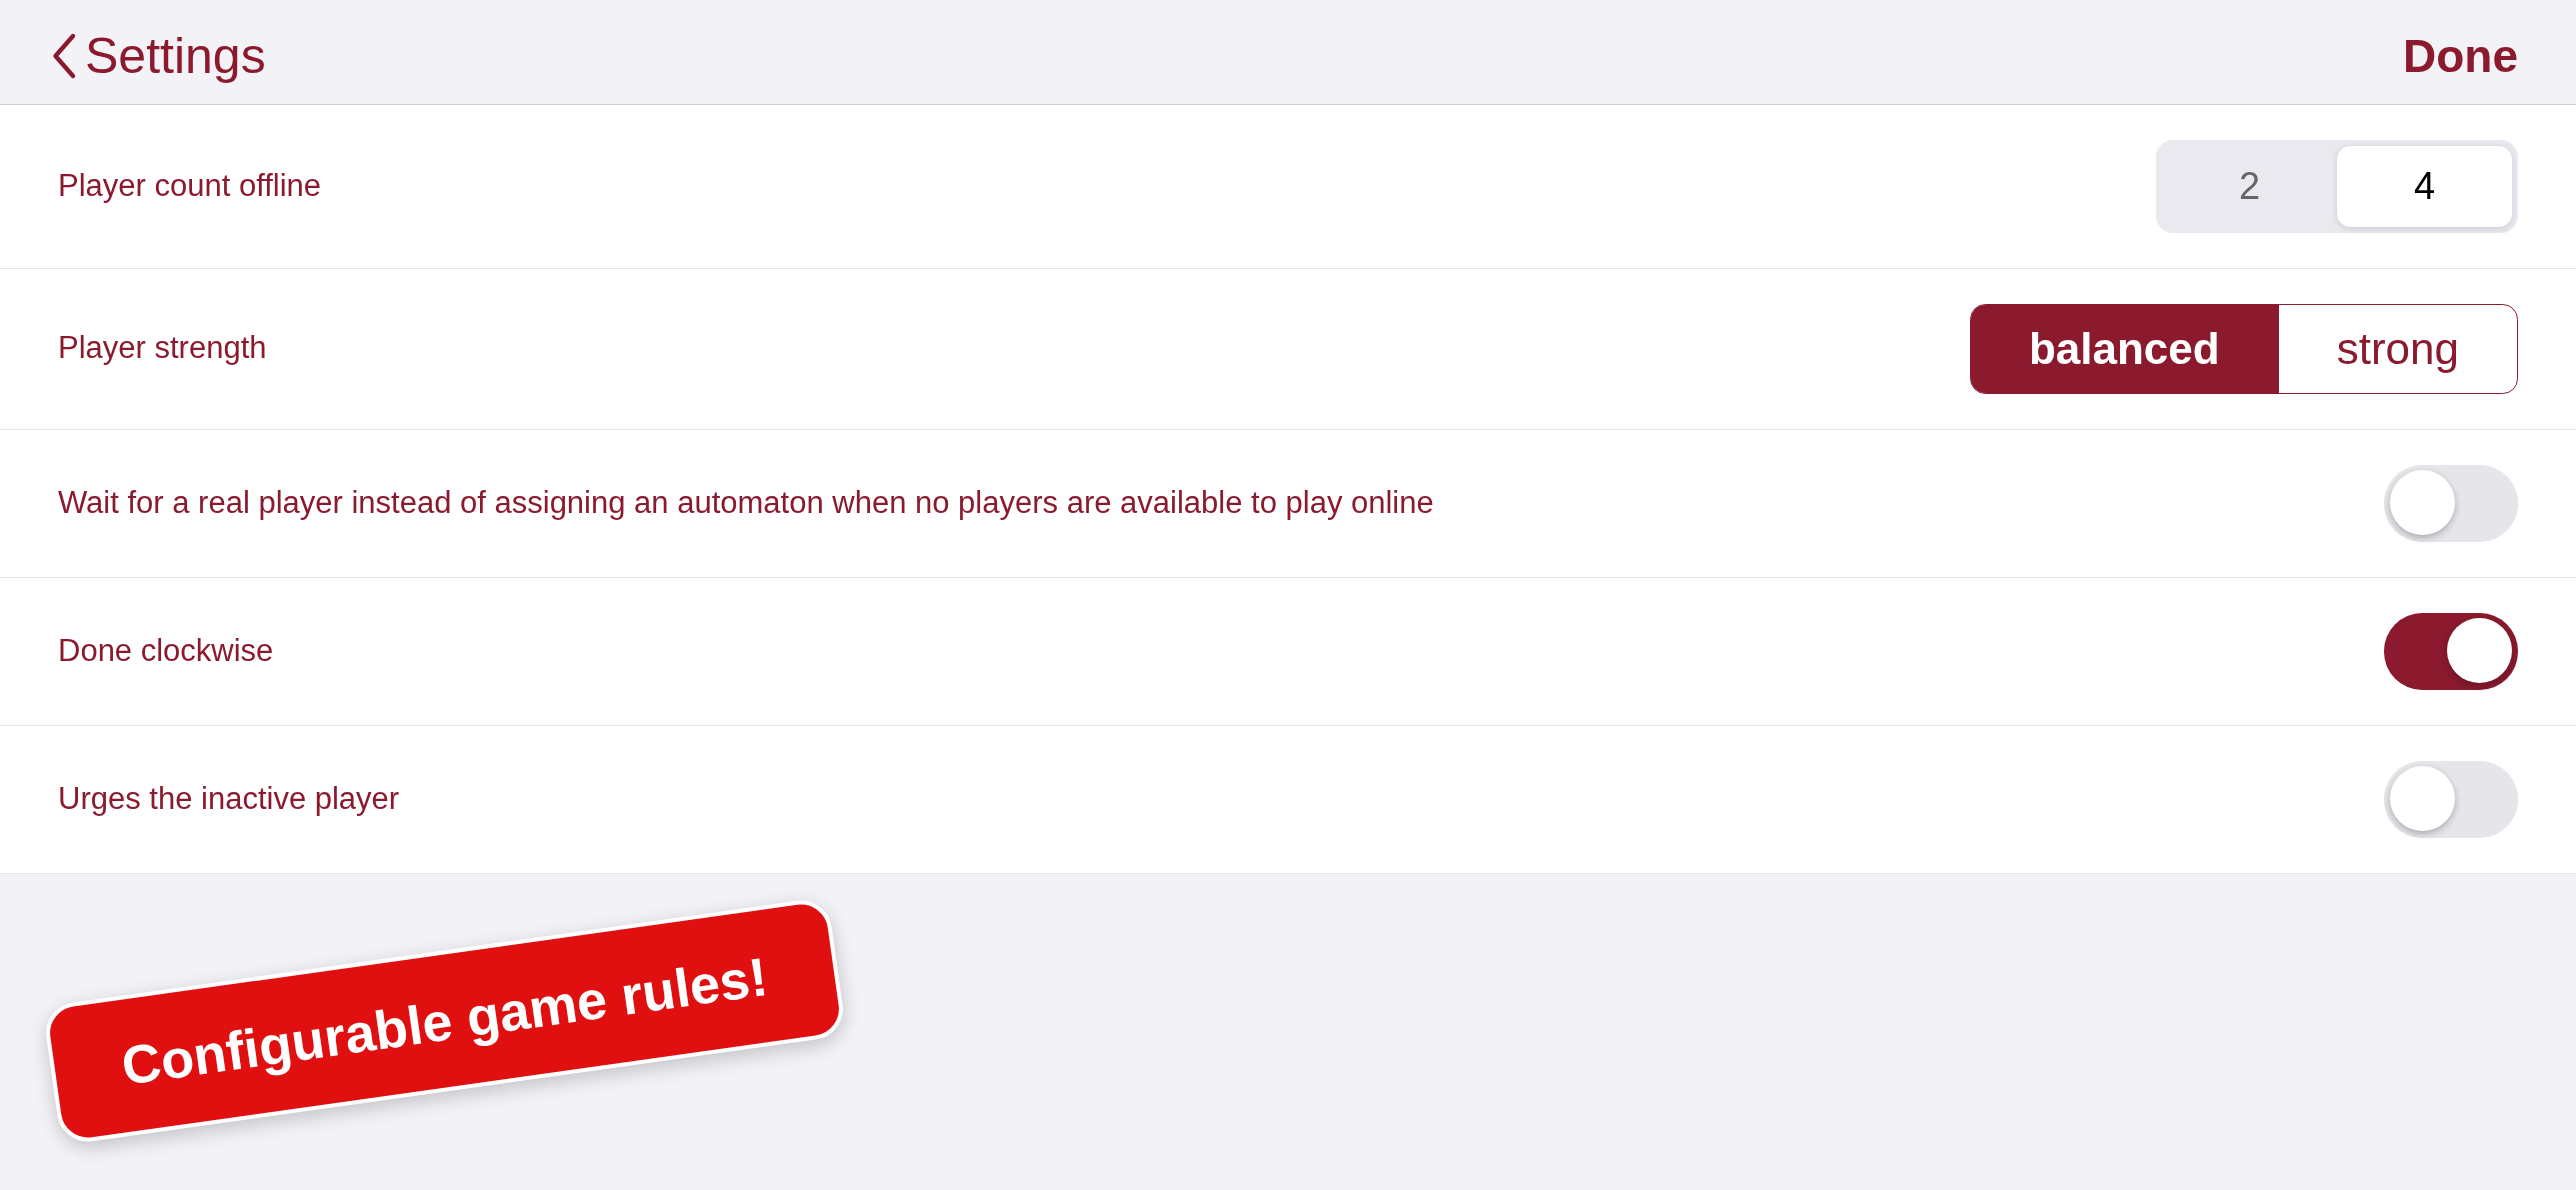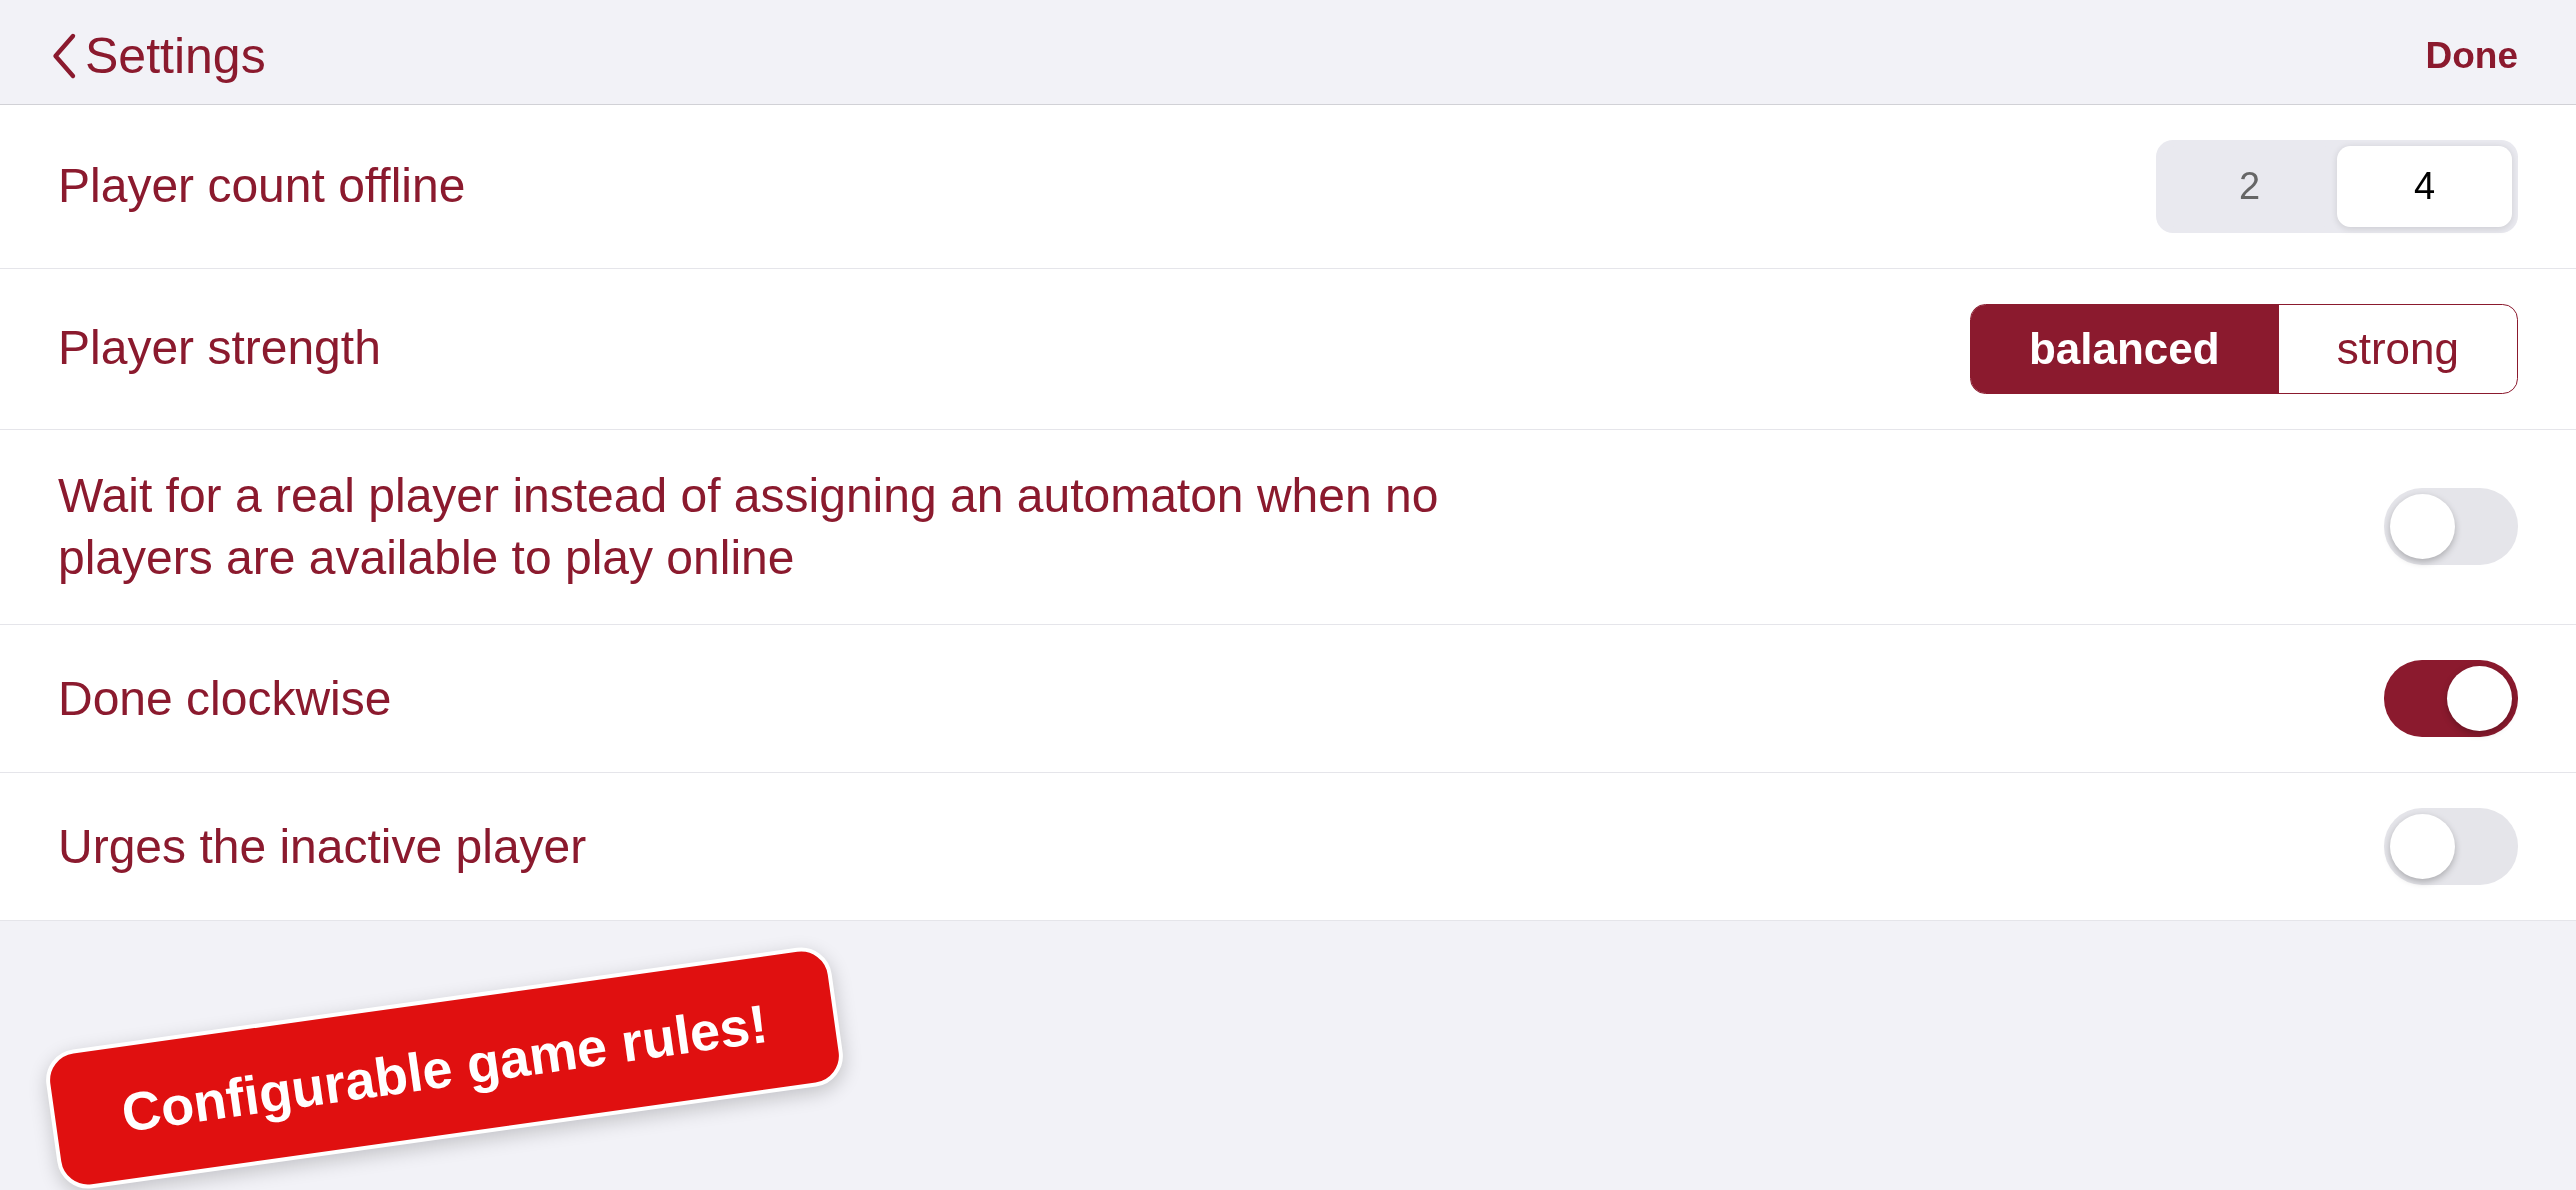--- a/index.html
+++ b/index.html
@@ -52,21 +52,21 @@
       justify-content: center;
     }
 
     .chevron-left svg {
       width: 31px;
       height: 50px;
     }
 
     .header-done {
       color: #8b1a2e;
-      font-size: 37px;
+      font-size: 46px;
       font-weight: 700;
       cursor: pointer;
     }
 
     
     .settings-list {
       background: #ffffff;
       margin: 0;
     }
 
@@ -75,21 +75,21 @@
       align-items: center;
       justify-content: space-between;
       padding: 35px 58px;
       border-bottom: 1px solid #e5e5ea;
       background: #ffffff;
       min-height: 115px;
     }
 
     .settings-row-label {
       color: #8b1a2e;
-      font-size: 48px;
+      font-size: 31px;
       font-weight: 400;
       flex: 1;
       max-width: 1438px;
       line-height: 1.3;
     }
 
     
     .segmented-control {
       display: flex;
       background: #e9e9ef;

